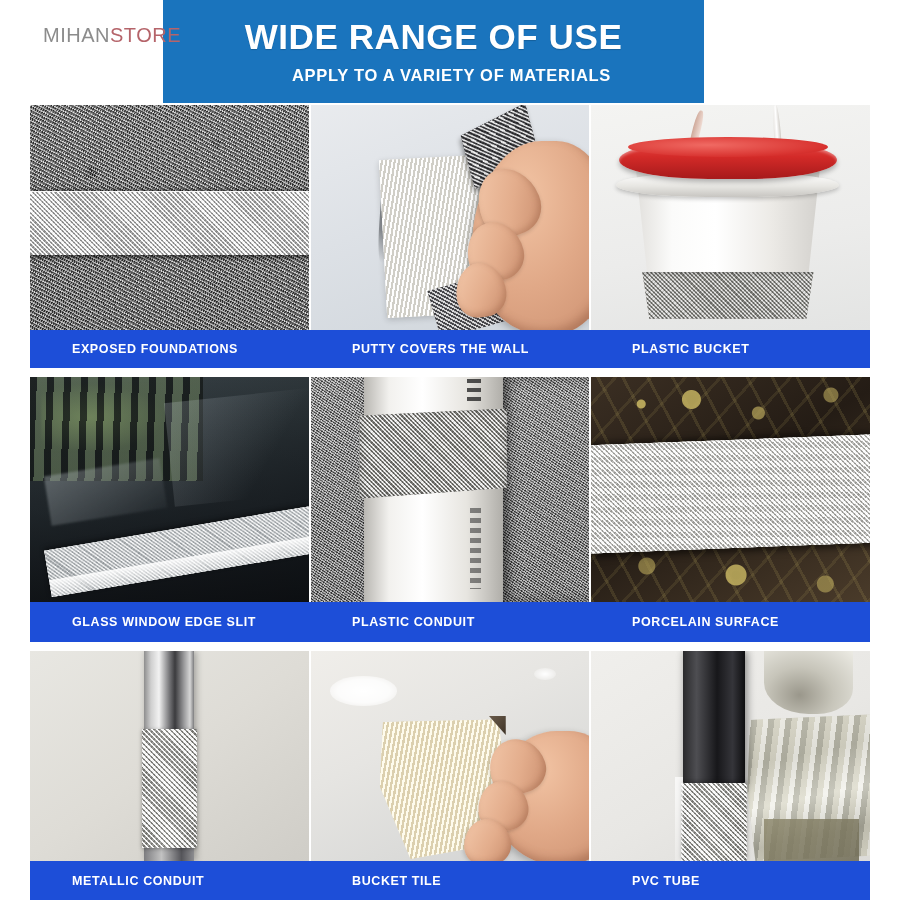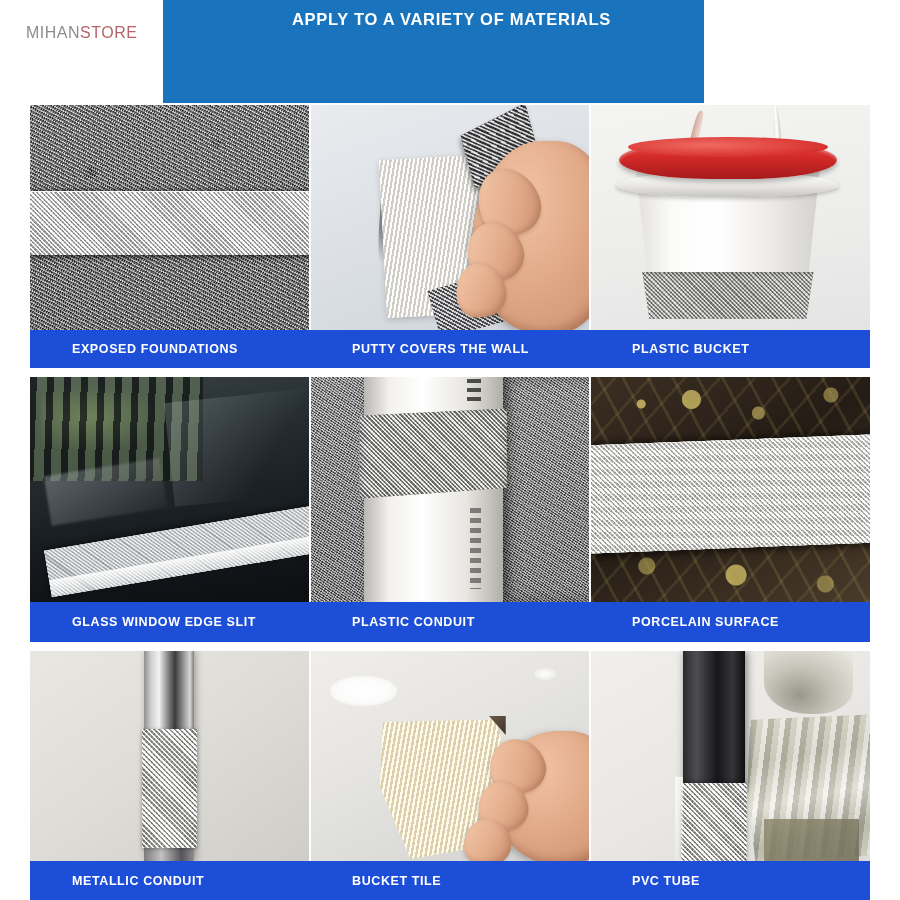--- a/index.html
+++ b/index.html
@@ -10,22 +10,22 @@
   #page {
     position: relative;
     width: 900px; height: 900px;
     background: #ffffff;
     overflow: hidden;
   }
 
   
   #watermark {
     position: absolute;
-    left: 26px; top: 24px;
-    font-size: 16px;
+    left: 43px; top: 24px;
+    font-size: 20px;
     font-weight: 400;
     letter-spacing: 0.5px;
     z-index: 40;
     white-space: nowrap;
   }
   #watermark .wm-a { color: #8c8c8c; }
   #watermark .wm-b { color: #b5646a; }
 
   
   #header-banner {
@@ -515,20 +515,21 @@
 </head>
 <body>
 
 <div id="page">
 
   <div id="watermark">
     <span class="wm-a">MIHAN</span><span class="wm-b">STORE</span>
   </div>
 
   <div id="header-banner">
+    <div id="header-title">WIDE RANGE OF USE</div>
     <div id="header-subtitle">APPLY TO A VARIETY OF MATERIALS</div>
   </div>
 
   <div id="grid">
 
     <div class="grid-row row1">
       <div class="row-photos">
 
         <div class="cell" id="cell1">
           <div class="concrete-bg"></div>

